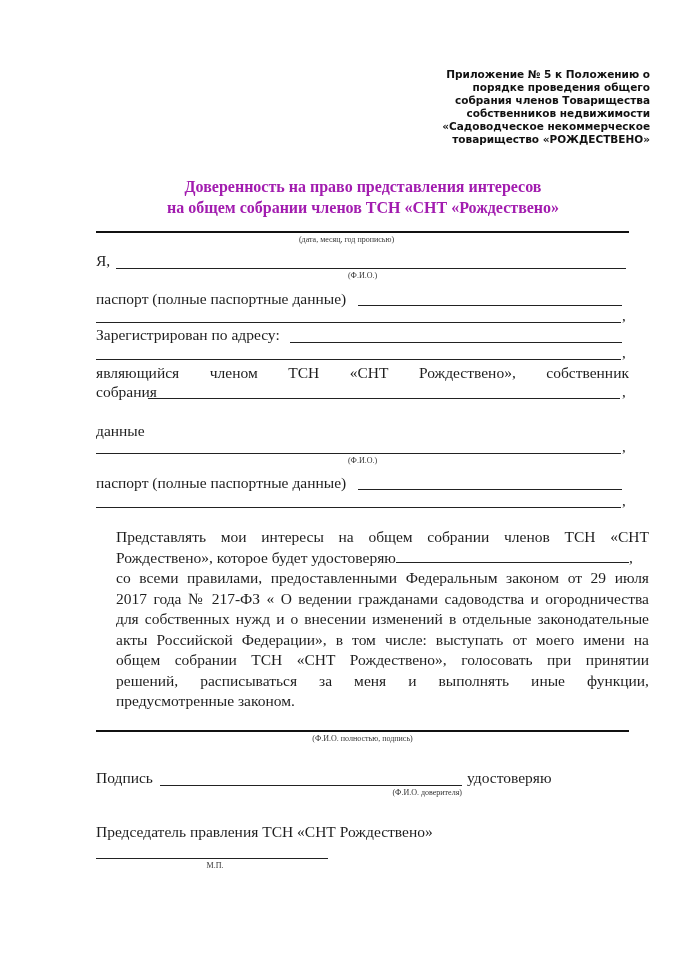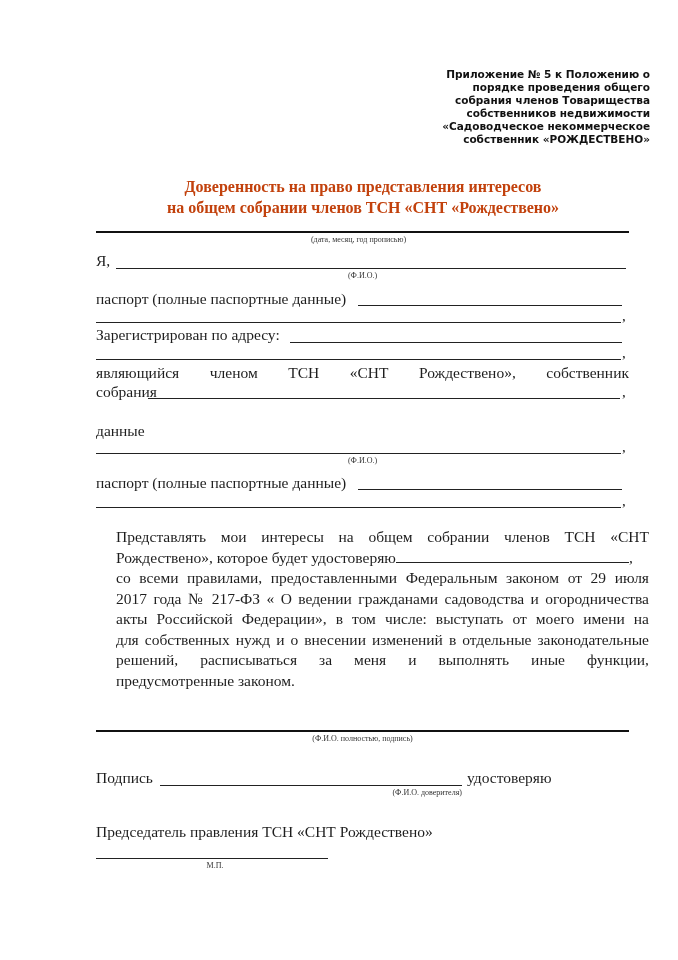--- a/index.html
+++ b/index.html
@@ -3,51 +3,51 @@
 <meta charset="utf-8">
 <style>
   html, body { margin: 0; padding: 0; background: #ffffff; }
   body { width: 678px; height: 960px; position: relative; overflow: hidden;
          font-family: "Liberation Serif", serif; color: #1a1a1a; }
   .abs { position: absolute; text-align: right; }
   .appendix { left: 420px; top: 68px; width: 230px; font-family: "DejaVu Sans", sans-serif;
               font-weight: bold; font-size: 10.5px; line-height: 13px; color: #111; }
   .appendix div { white-space: nowrap; }
   .title { left: 96px; width: 534px; top: 176px; text-align: center; font-weight: bold;
-           font-size: 16px; line-height: 21px; color: #c2410c; }
+           font-size: 16px; line-height: 21px; color: #a21caf; }
   .hline { position: absolute; height: 0; border-top: 1px solid #222; }
   .thick { border-top: 2px solid #111; }
   .small { position: absolute; font-size: 8px; color: #333; text-align: center; white-space: nowrap; }
   .txt { position: absolute; font-size: 15.5px; white-space: nowrap; color: #1e1e1e; }
   .comma { position: absolute; font-size: 15px; }
   .para { position: absolute; left: 96px; width: 533px; font-size: 15.5px; line-height: 20.5px;
           text-align: justify; color: #1e1e1e; margin-left: 20px; }
   .para .line { display: block; text-align: justify; text-align-last: justify; height: 20.5px; white-space: nowrap; }
   .para .line.last { text-align-last: left; }
   .fill { display: inline-block; border-bottom: 1px solid #222; height: 14px; vertical-align: baseline; }
 </style>
 </head>
 <body>
 
 <div class="abs appendix">
   <div>Приложение № 5 к Положению о</div>
   <div>порядке проведения общего</div>
   <div>собрания членов Товарищества</div>
   <div>собственников недвижимости</div>
   <div>«Садоводческое некоммерческое</div>
-  <div>собственник «РОЖДЕСТВЕНО»</div>
+  <div>товарищество «РОЖДЕСТВЕНО»</div>
 </div>
 
 <div class="abs title">
   <div>Доверенность на право представления интересов</div>
   <div>на общем собрании членов ТСН «СНТ «Рождествено»</div>
 </div>
 
 <div class="hline thick" style="left:96px; top:231px; width:533px;"></div>
-<div class="small" style="left:92px; width:533px; top:235px;">(дата, месяц, год прописью)</div>
+<div class="small" style="left:80px; width:533px; top:235px;">(дата, месяц, год прописью)</div>
 
 <div class="txt" style="left:96px; top:252px;">Я,</div>
 <div class="hline" style="left:116px; top:268px; width:510px;"></div>
 <div class="small" style="left:96px; width:533px; top:271px;">(Ф.И.О.)</div>
 
 <div class="txt" style="left:96px; top:290px;">паспорт (полные паспортные данные)</div>
 <div class="hline" style="left:358px; top:305px; width:264px;"></div>
 <div class="hline" style="left:96px; top:322px; width:525px;"></div>
 <div class="comma" style="left:622px; top:308px;">,</div>
 
@@ -76,22 +76,23 @@
 <div class="txt" style="left:96px; top:474px;">паспорт (полные паспортные данные)</div>
 <div class="hline" style="left:358px; top:489px; width:264px;"></div>
 <div class="hline" style="left:96px; top:507px; width:525px;"></div>
 <div class="comma" style="left:622px; top:493px;">,</div>
 
 <div class="para" style="top:527px;">
   <span class="line">Представлять мои интересы на общем собрании членов ТСН «СНТ</span>
   <span class="line last"><span>Рождествено», которое будет удостоверяю</span><span class="fill" style="width:233px;"></span><span>,</span></span>
   <span class="line">со всеми правилами, предоставленными Федеральным законом от 29 июля</span>
   <span class="line">2017 года № 217-ФЗ « О ведении гражданами садоводства и огородничества</span>
+  <span class="line">для собственных нужд и о внесении изменений в отдельные законодательные</span>
   <span class="line">акты Российской Федерации», в том числе: выступать от моего имени на</span>
-  <span class="line">для собственных нужд и о внесении изменений в отдельные законодательные</span>
+  <span class="line">общем собрании ТСН «СНТ Рождествено», голосовать при принятии</span>
   <span class="line">решений, расписываться за меня и выполнять иные функции,</span>
   <span class="line last">предусмотренные законом.</span>
 </div>
 
 <div class="hline thick" style="left:96px; top:730px; width:533px;"></div>
 <div class="small" style="left:96px; width:533px; top:734px;">(Ф.И.О. полностью, подпись)</div>
 
 <div class="txt" style="left:96px; top:769px;">Подпись</div>
 <div class="hline" style="left:160px; top:785px; width:302px;"></div>
 <div class="txt" style="left:467px; top:769px;">удостоверяю</div>

